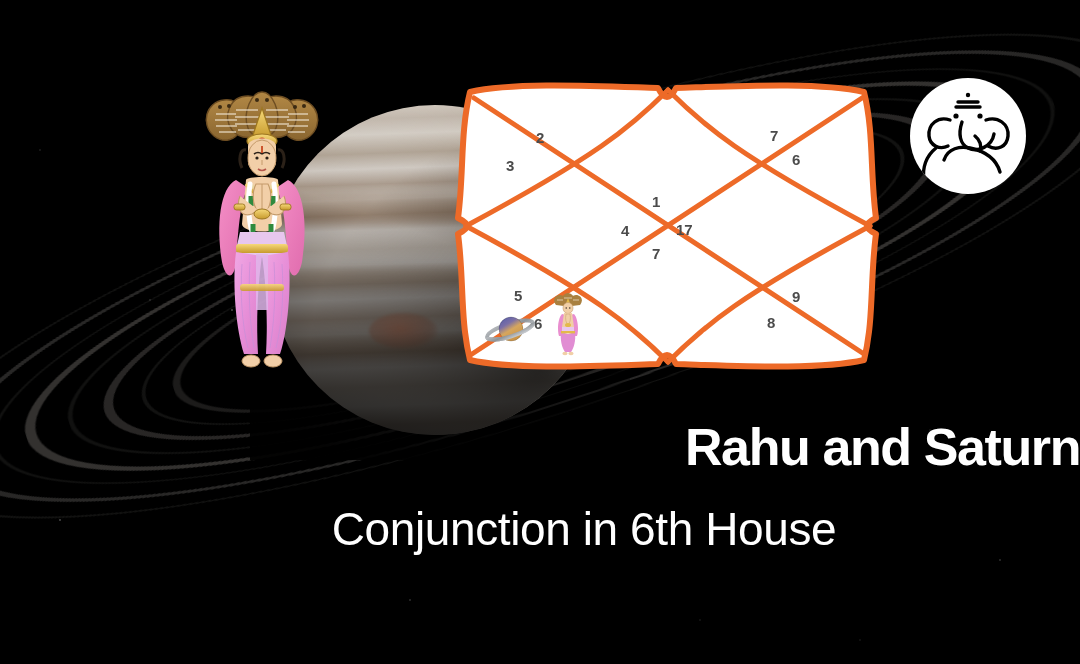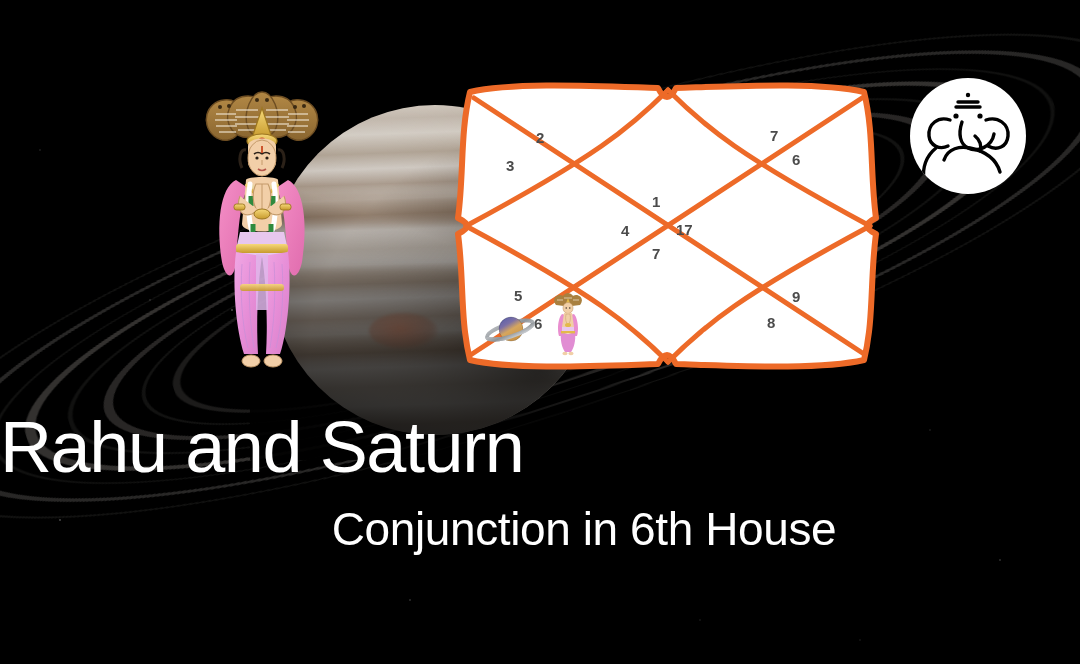--- a/index.html
+++ b/index.html
@@ -192,25 +192,25 @@
     width: 30px;
     height: 64px;
   }
 
   
   .title {
     position: absolute;
     left: 0;
     top: 404px;
     width: 1080px;
-    text-align: left;
+    text-align: right;
     color: #ffffff;
     font-family: "Liberation Sans", sans-serif;
-    font-weight: 400;
-    font-size: 72px;
+    font-weight: 700;
+    font-size: 52px;
     line-height: 86px;
     letter-spacing: -1.4px;
     white-space: nowrap;
   }
   .subtitle {
     position: absolute;
     left: 0;
     top: 500px;
     width: 1080px;
     text-align: center;

